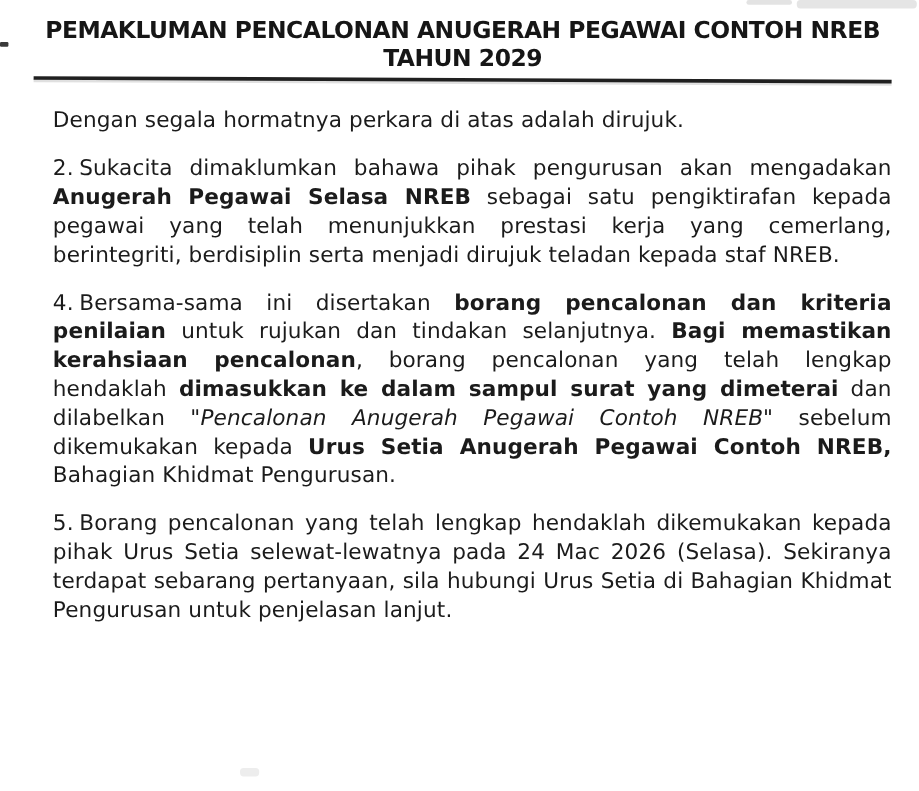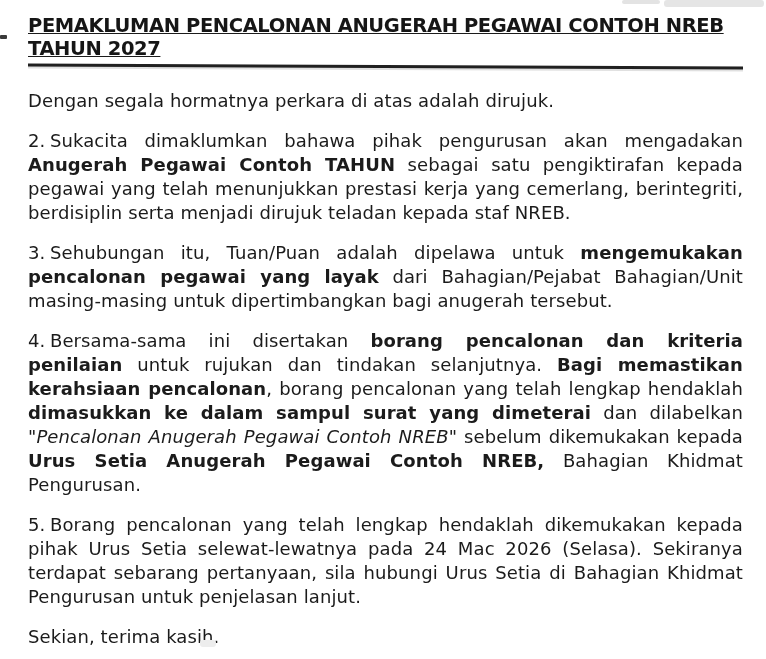--- a/index.html
+++ b/index.html
@@ -9,21 +9,21 @@
     height: 659px;
     background: #ffffff;
     overflow: hidden;
     font-family: "DejaVu Sans", sans-serif;
     color: #1b1b1b;
     box-sizing: border-box;
   }
   .content {
     padding: 14px 23px 0 28px;
   }
-  .doc-header { text-align: left; text-decoration: underline; }
+  .doc-header { text-align: center; }
   .title-line {
     font-weight: bold;
     font-size: 19.5px;
     line-height: 23px;
     letter-spacing: -0.4px;
     white-space: nowrap;
     color: #161616;
   }
   .header-rule {
     height: 3px;
@@ -32,21 +32,21 @@
     transform: rotate(0.25deg);
     box-shadow: 0 2px 0 rgba(0,0,0,0.12);
   }
   .doc-body {
     margin-top: 21px;
     font-size: 18px;
     line-height: 24px;
     text-align: justify;
     letter-spacing: 0.1px;
   }
-  .para { margin: 0 0 16px 0; }
+  .para { margin: 0 0 16px 16px; }
   .pnum { display: inline-block; width: 22px; }
   .b { font-weight: bold; }
   .i { font-style: italic; }
   
   .artifact { position: absolute; pointer-events: none; }
   .smudge-top-1 { top: 0; left: 622; left: 622px; width: 38px; height: 4px; background: #e3e3e3; border-radius: 2px; }
   .smudge-top-2 { top: 0; left: 664px; width: 100px; height: 7px; background: #e0e0e0; opacity: 0.85; border-radius: 3px; }
   .speck-left { top: 35px; left: 0; width: 7px; height: 4px; background: #3a3a3a; border-radius: 1px; }
   .smudge-bottom { top: 640px; left: 200px; width: 16px; height: 7px; background: #ededed; border-radius: 3px; }
 </style>
@@ -57,29 +57,27 @@
 
   <div class="artifact smudge-top-1"></div>
   <div class="artifact smudge-top-2"></div>
   <div class="artifact speck-left"></div>
   <div class="artifact smudge-bottom"></div>
 
   <div class="content">
 
     <div class="doc-header">
       <div class="title-line">PEMAKLUMAN PENCALONAN ANUGERAH PEGAWAI CONTOH NREB</div>
-      <div class="title-line">TAHUN 2027</div>
+      <div class="title-line">TAHUN 2029</div>
       <div class="header-rule"></div>
     </div>
 
     <div class="doc-body">
       <div>
           <p class="para"><span>Dengan segala hormatnya perkara di atas adalah dirujuk.</span></p>
-          <p class="para"><span class="pnum">2.</span><span>Sukacita dimaklumkan bahawa pihak pengurusan akan mengadakan </span><span class="b">Anugerah Pegawai Contoh TAHUN</span><span> sebagai satu pengiktirafan kepada pegawai yang telah menunjukkan prestasi kerja yang cemerlang, berintegriti, berdisiplin serta menjadi dirujuk teladan kepada staf NREB.</span></p>
-          <p class="para"><span class="pnum">3.</span><span>Sehubungan itu, Tuan/Puan adalah dipelawa untuk </span><span class="b">mengemukakan pencalonan pegawai yang layak</span><span> dari Bahagian/Pejabat Bahagian/Unit masing-masing untuk dipertimbangkan bagi anugerah tersebut.</span></p>
+          <p class="para"><span class="pnum">2.</span><span>Sukacita dimaklumkan bahawa pihak pengurusan akan mengadakan </span><span class="b">Anugerah Pegawai Selasa NREB</span><span> sebagai satu pengiktirafan kepada pegawai yang telah menunjukkan prestasi kerja yang cemerlang, berintegriti, berdisiplin serta menjadi dirujuk teladan kepada staf NREB.</span></p>
           <p class="para"><span class="pnum">4.</span><span>Bersama-sama ini disertakan </span><span class="b">borang pencalonan dan kriteria penilaian</span><span> untuk rujukan dan tindakan selanjutnya. </span><span class="b">Bagi memastikan kerahsiaan pencalonan</span><span>, borang pencalonan yang telah lengkap hendaklah </span><span class="b">dimasukkan ke dalam sampul surat yang dimeterai</span><span> dan dilabelkan </span><span class="i">"Pencalonan Anugerah Pegawai Contoh NREB"</span><span> sebelum dikemukakan kepada </span><span class="b">Urus Setia Anugerah Pegawai Contoh NREB,</span><span> Bahagian Khidmat Pengurusan.</span></p>
           <p class="para"><span class="pnum">5.</span><span>Borang pencalonan yang telah lengkap hendaklah dikemukakan kepada pihak Urus Setia selewat-lewatnya pada 24 Mac 2026 (Selasa). Sekiranya terdapat sebarang pertanyaan, sila hubungi Urus Setia di Bahagian Khidmat Pengurusan untuk penjelasan lanjut.</span></p>
-          <p class="para"><span>Sekian, terima kasih.</span></p>
         </div>
     </div>
 
   </div>
 </div>
 
 </body></html>

